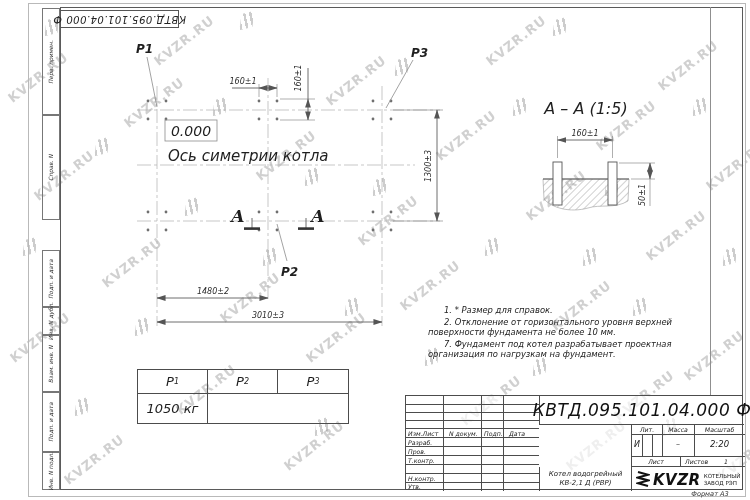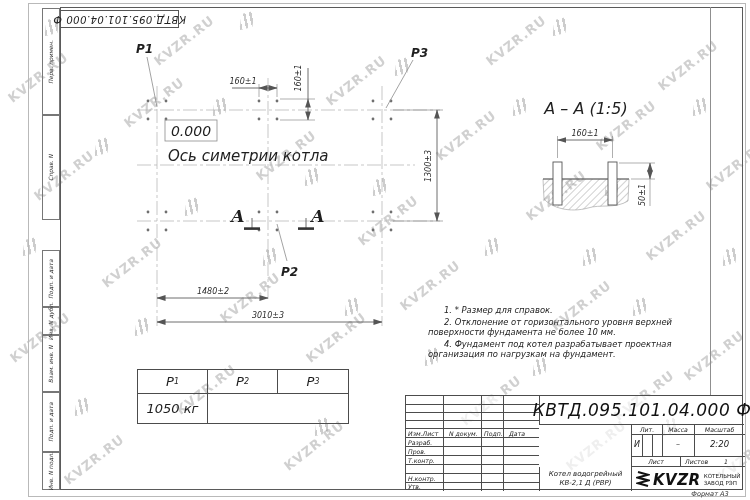--- a/index.html
+++ b/index.html
@@ -295,21 +295,21 @@
         <line class="dim" x1="650" y1="163" x2="650" y2="179" marker-start="url(#arr)" marker-end="url(#arr)"></line>
         <line class="ext" x1="650" y1="179" x2="650" y2="206"></line>
         <text class="dimt" transform="translate(645,195) rotate(-90)" text-anchor="middle">50±1</text>
       </g>
     </g>
   </svg>
 
   <div class="notes">
     <p>1. * Размер для справок.</p>
     <p>2. Отклонение от горизонтального уровня верхней поверхности фундамента не более 10 мм.</p>
-    <p>4. Фундамент под котел разрабатывает проектная организация по нагрузкам на фундамент.</p>
+    <p>7. Фундамент под котел разрабатывает проектная организация по нагрузкам на фундамент.</p>
   </div>
 
   <div class="ptable">
     <div class="cell">
         <span>P</span>
         <sub>1</sub>
       </div>
     <div class="cell">
         <span>P</span>
         <sub>2</sub>

